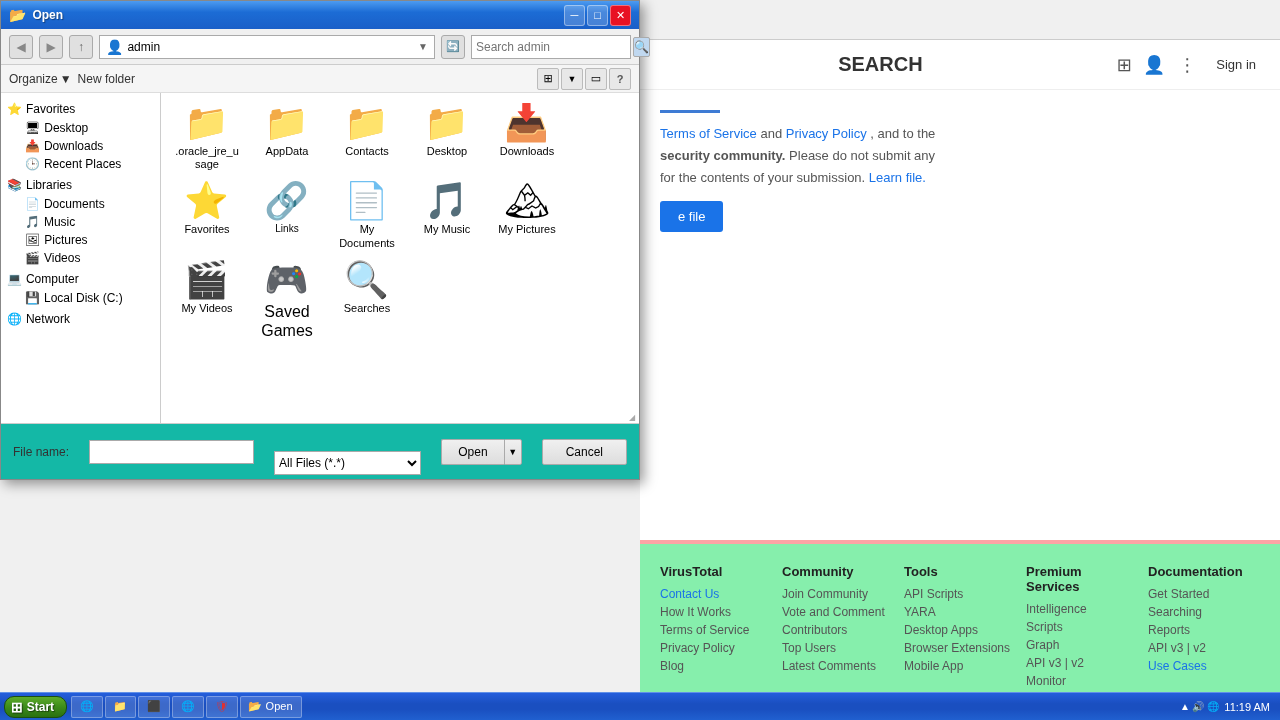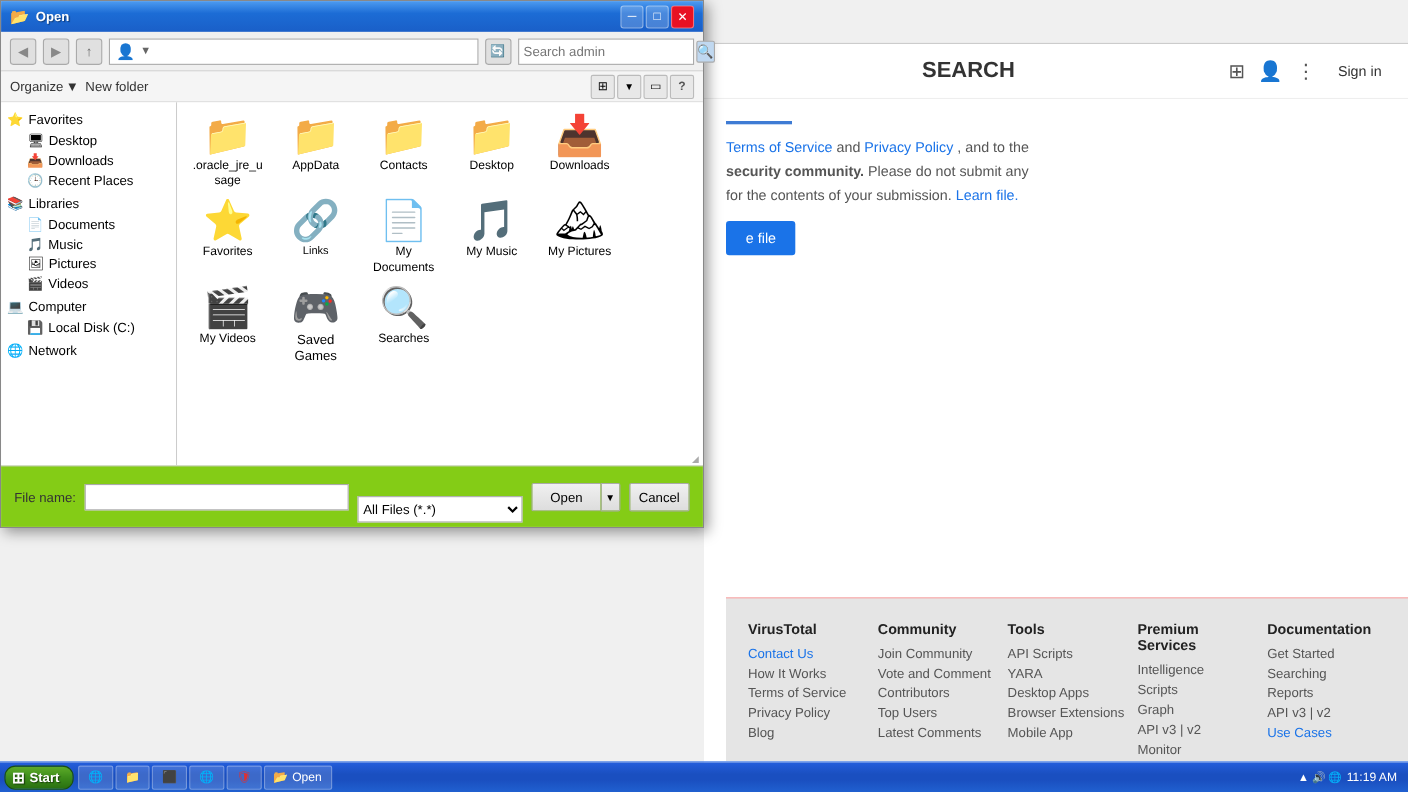--- a/index.html
+++ b/index.html
@@ -62,24 +62,23 @@
       font-size: 13px;
       cursor: pointer;
     }
 
     
     .site-footer {
       position: absolute;
       bottom: 28px;
       left: 640px;
       right: 0;
-      background: #e5e5e5;
+      background: #86efac;
       padding: 20px 20px 0 20px;
-      border-top: 1px solid #fca5a5;
-      margin-left: 20px;
+      border-top: 4px solid #fca5a5;
     }
     .footer-grid {
       display: grid;
       grid-template-columns: repeat(4, 1fr);
       gap: 10px;
     }
     .footer-col h4 {
       font-size: 13px;
       font-weight: bold;
       color: #222;
@@ -333,26 +332,26 @@
       cursor: pointer;
       border-radius: 2px;
       font-size: 11px;
       text-align: center;
     }
     .file-label { word-break: break-word; line-height: 1.2; }
 
     
     .dialog-bottom {
       height: 56px;
-      background: #84cc16;
+      background: #14b8a6;
       border-top: 1px solid #ccc;
       display: flex;
       align-items: center;
       padding: 0 12px;
-      gap: 8px;
+      gap: 20px;
     }
     .filename-label {
       font-size: 12px;
       color: #333;
       white-space: nowrap;
     }
     .filename-input {
       flex: 1;
       height: 24px;
       border: 1px solid #aaa;
@@ -389,21 +388,21 @@
       border: 1px solid #aaa;
       display: flex; align-items: center; justify-content: center;
       cursor: pointer;
       border-radius: 0 2px 2px 0;
       font-size: 9px;
     }
     .cancel-btn {
       height: 26px;
       background: linear-gradient(to bottom, #f0f0f0, #ddd);
       border: 1px solid #aaa;
-      padding: 0 8px;
+      padding: 0 23px;
       font-size: 12px;
       cursor: pointer;
       border-radius: 2px;
     }
 
     
     .resize-grip {
       position: absolute;
       bottom: 56px;
       right: 0;
@@ -504,20 +503,21 @@
       <div class="tb-btn close">✕</div>
     </div>
   </div>
 
   <div class="dialog-toolbar">
     <div class="dialog-nav-btn" style="color:#888;">◀</div>
     <div class="dialog-nav-btn" style="color:#888;">▶</div>
     <div class="dialog-nav-btn">↑</div>
     <div class="path-box">
       <span class="path-icon">👤</span>
+      <span class="path-text">admin</span>
       <span class="path-dropdown">▼</span>
     </div>
     <div class="dialog-nav-btn" style="font-size:11px;">🔄</div>
     <div class="search-box">
       <input class="search-input-field" placeholder="Search admin" style="">
       <div class="search-go-btn">🔍</div>
     </div>
   </div>
 
   <div class="dialog-toolbar2">
@@ -645,21 +645,21 @@
         <div class="file-item">
           <div style="font-size: 36px; margin-bottom: 4px; line-height: 1;">🏔</div>
           <div class="file-label" style="font-size: 11px; text-align: center; word-break: break-word; line-height: 1.2; max-width: 72px;">My Pictures</div>
         </div>
         <div class="file-item">
           <div style="font-size: 36px; margin-bottom: 4px; line-height: 1;">🎬</div>
           <div class="file-label" style="font-size: 11px; text-align: right; word-break: break-word; line-height: 1.2; max-width: 72px;">My Videos</div>
         </div>
         <div class="file-item">
           <div style="font-size: 36px; margin-bottom: 4px; line-height: 1;">🎮</div>
-          <div class="file-label" style="font-size: 12px; text-align: center; word-break: break-word; line-height: 1.2; max-width: 72px;">Saved Games</div>
+          <div class="file-label" style="font-size: 16px; text-align: center; word-break: break-word; line-height: 1.2; max-width: 72px;">Saved Games</div>
         </div>
         <div class="file-item">
           <div style="font-size: 36px; margin-bottom: 4px; line-height: 1;">🔍</div>
           <div class="file-label" style="font-size: 11px; text-align: center; word-break: break-word; line-height: 1.2; max-width: 72px;">Searches</div>
         </div>
       </div>
   </div>
 
   <div class="dialog-bottom">
     <label class="filename-label">File name:</label>

